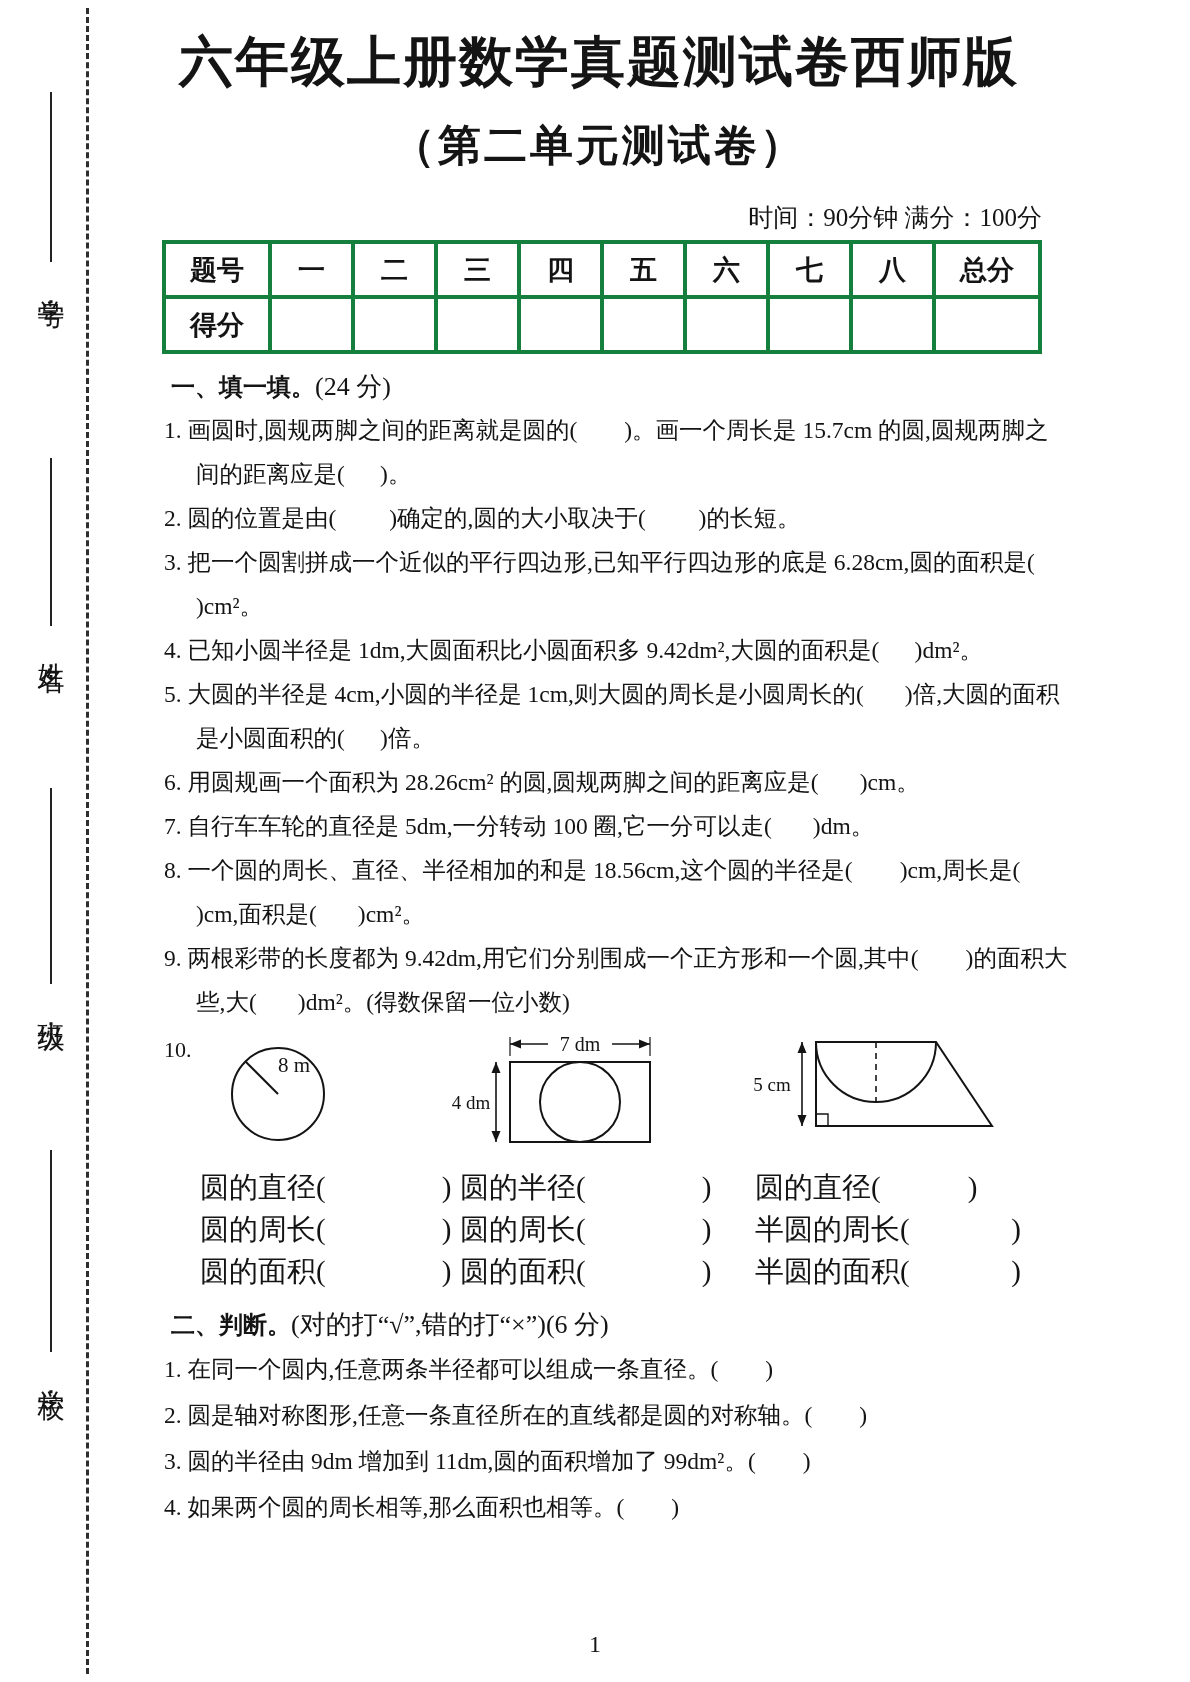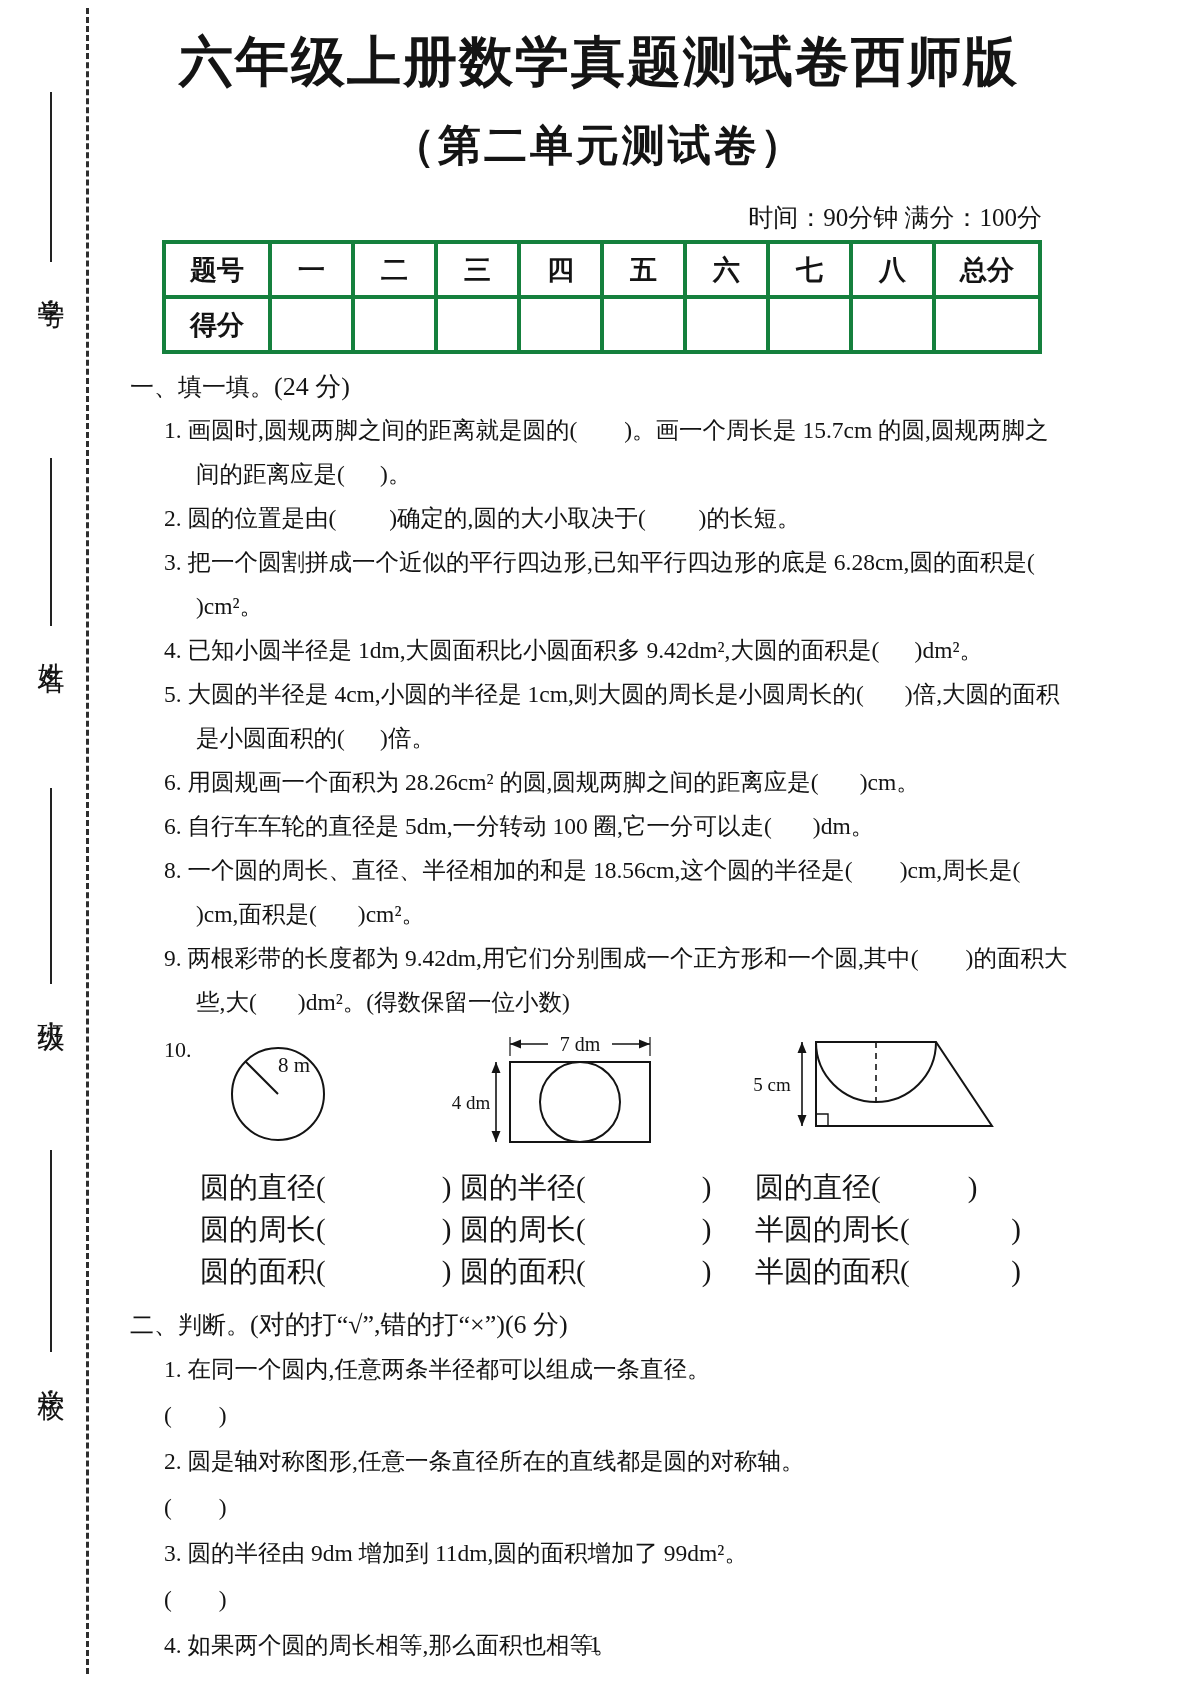--- a/index.html
+++ b/index.html
@@ -11,36 +11,36 @@
   .margin-group{position:absolute;left:20px;width:62px;display:flex;flex-direction:column;align-items:center;}
   .mline{width:0;border-left:2px solid #222;}
   .mtext{writing-mode:vertical-rl;text-orientation:mixed;font-size:27px;margin-top:16px;letter-spacing:4px;}
   .content{position:absolute;left:130px;top:14px;width:938px;}
   .title{text-align:center;font-size:54px;font-weight:bold;letter-spacing:2px;margin-top:12px;white-space:nowrap;}
   .subtitle{text-align:center;font-size:43px;font-weight:bold;letter-spacing:3px;margin-top:18px;}
   .meta{text-align:right;font-size:25px;margin-top:26px;padding-right:26px;}
   table.score{table-layout:fixed;border-collapse:collapse;margin:6px 0 0 32px;width:876px;border:3px solid #111;}
   .score td{border:4px solid #15803d;height:51px;text-align:center;font-size:27px;font-weight:bold;padding:0;}
   .sec-head{margin-top:12px;font-size:24px;line-height:42px;}
-  .hp{font-family:"Liberation Sans","DejaVu Sans",sans-serif;font-weight:normal;}
+  .hp{font-family:"Liberation Sans","DejaVu Sans",sans-serif;font-weight:bold;margin-left:41px;}
   .hr2{font-size:26px;}
   .q{font-size:23.5px;line-height:44px;padding-left:66px;text-indent:-32px;white-space:pre-wrap;}
   .q10{display:flex;align-items:flex-start;padding-left:34px;margin-top:8px;}
   .q10-num{font-size:22px;line-height:36px;width:44px;flex:none;}
   .figs{display:flex;align-items:flex-start;}
   .fig1{margin-left:12px;}
   .fig2{margin-left:112px;}
   .fig3{margin-left:84px;margin-top:2px;}
   svg text{font-family:"Liberation Serif","DejaVu Serif",serif;fill:#141414;}
   .ans-grid{display:flex;padding-left:70px;margin-top:12px;}
   .ans-col1{width:260px;}
   .ans-col2{width:295px;}
   .ans-col3{width:310px;}
   .ans-row{font-size:29px;line-height:42px;white-space:pre;}
-  .judge-item{display:flex;justify-content:flex-start;font-size:23.5px;line-height:46px;padding-left:34px;padding-right:52px;white-space:pre-wrap;flex-direction:column;}
+  .judge-item{display:flex;justify-content:flex-start;font-size:23.5px;line-height:46px;padding-left:34px;padding-right:52px;white-space:pre-wrap;}
   .pageno{position:absolute;bottom:24px;left:0;width:100%;text-align:center;font-size:24px;}
 </style>
 </head>
 <body>
 
 <div class="dashed-rule"></div>
 
 <div class="margin-group" style="top:92px;">
   <div class="mline" style="height:170px;"></div>
   <div class="mtext">学号：</div>
@@ -108,21 +108,21 @@
   <div class="sec-head">
     <span class="hp">一、填一填。</span><span class="hr2">(24 分)</span>
   </div>
 
   <div class="q">1. 画圆时,圆规两脚之间的距离就是圆的(        )。画一个周长是 15.7cm 的圆,圆规两脚之间的距离应是(      )。</div>
   <div class="q">2. 圆的位置是由(         )确定的,圆的大小取决于(         )的长短。</div>
   <div class="q">3. 把一个圆割拼成一个近似的平行四边形,已知平行四边形的底是 6.28cm,圆的面积是(         )cm²。</div>
   <div class="q">4. 已知小圆半径是 1dm,大圆面积比小圆面积多 9.42dm²,大圆的面积是(      )dm²。</div>
   <div class="q">5. 大圆的半径是 4cm,小圆的半径是 1cm,则大圆的周长是小圆周长的(       )倍,大圆的面积是小圆面积的(      )倍。</div>
   <div class="q">6. 用圆规画一个面积为 28.26cm² 的圆,圆规两脚之间的距离应是(       )cm。</div>
-  <div class="q">6. 自行车车轮的直径是 5dm,一分转动 100 圈,它一分可以走(       )dm。</div>
+  <div class="q">7. 自行车车轮的直径是 5dm,一分转动 100 圈,它一分可以走(       )dm。</div>
   <div class="q">8. 一个圆的周长、直径、半径相加的和是 18.56cm,这个圆的半径是(        )cm,周长是(       )cm,面积是(       )cm²。</div>
   <div class="q">9. 两根彩带的长度都为 9.42dm,用它们分别围成一个正方形和一个圆,其中(        )的面积大些,大(       )dm²。(得数保留一位小数)</div>
 
   <div class="q10">
     <span class="q10-num">10.</span>
     <div class="figs">
 
       <svg class="fig1" width="118" height="114" viewBox="0 0 118 114">
         <circle cx="58" cy="62" r="46" fill="none" stroke="#141414" stroke-width="2"></circle>
         <line x1="58" y1="62" x2="25.5" y2="29.5" stroke="#141414" stroke-width="2"></line>

